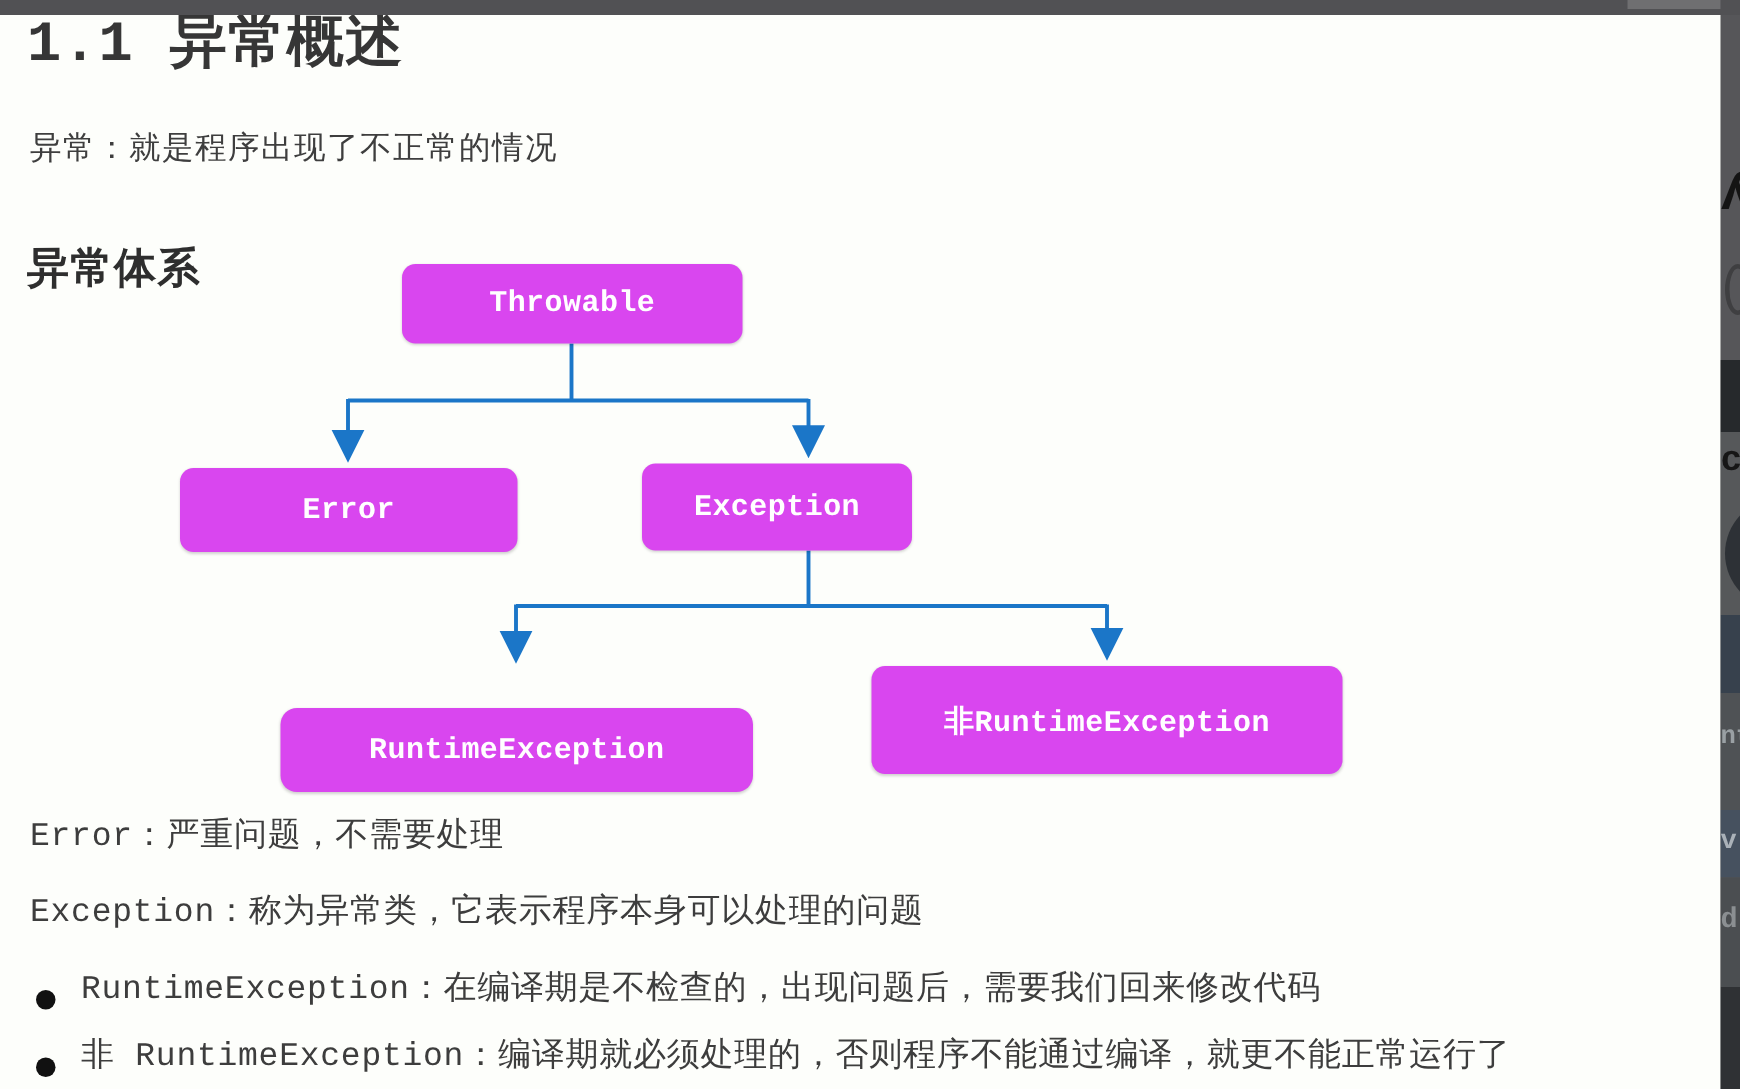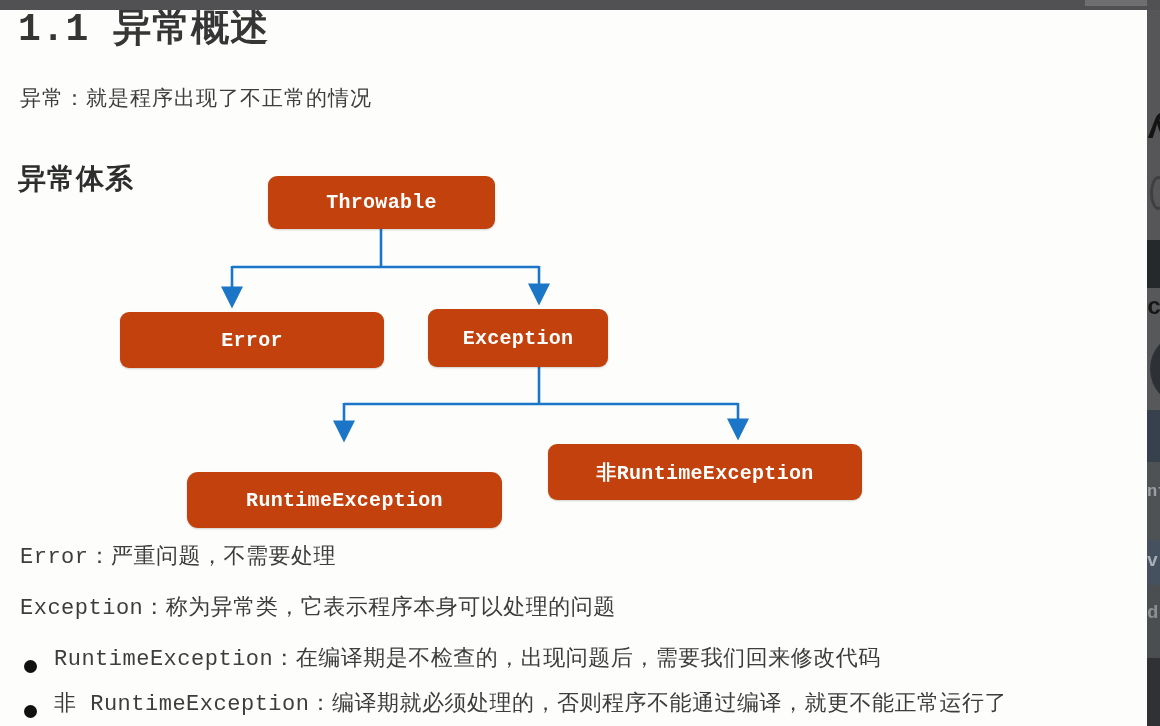--- a/index.html
+++ b/index.html
@@ -43,29 +43,29 @@
   .bullet{position:absolute;left:24px;display:flex;align-items:flex-end;font-size:22px;color:#3d3d3d;letter-spacing:0.5px;}
   .bullet-1{top:643px;}
   .bullet-2{top:688px;}
   .bullet .dot{width:13px;height:13px;border-radius:50%;background:#111;margin:7px 17px 0 0;flex:0 0 auto;}
 
   
   .diagram{position:absolute;left:0;top:0;width:1160px;height:726px;z-index:4;}
   .diagram svg{position:absolute;left:0;top:0;}
   .node{
     position:absolute;box-sizing:border-box;border-radius:9px;
-    background:#c2410c;color:#fff;font-weight:bold;font-size:20px;
+    background:#d946ef;color:#fff;font-weight:bold;font-size:20px;
     display:flex;align-items:center;justify-content:center;letter-spacing:0.3px;
     box-shadow:0 1px 2px rgba(0,0,0,0.18);
   }
   .node-throwable{left:268px;top:176px;width:227px;height:53px;}
-  .node-error{left:120px;top:312px;width:264px;height:56px;}
+  .node-error{left:120px;top:312px;width:225px;height:56px;}
   .node-exception{left:428px;top:309px;width:180px;height:58px;}
   .node-runtime{left:187px;top:472px;width:315px;height:56px;border-radius:11px;}
-  .node-nonruntime{left:548px;top:444px;width:314px;height:56px;}
+  .node-nonruntime{left:581px;top:444px;width:314px;height:72px;}
 </style>
 </head>
 <body>
 
 <div class="screen">
 
   <h1 class="page-title">1.1 异常概述</h1>
   <p class="intro">异常：就是程序出现了不正常的情况</p>
   <h2 class="section-heading">异常体系</h2>
 

